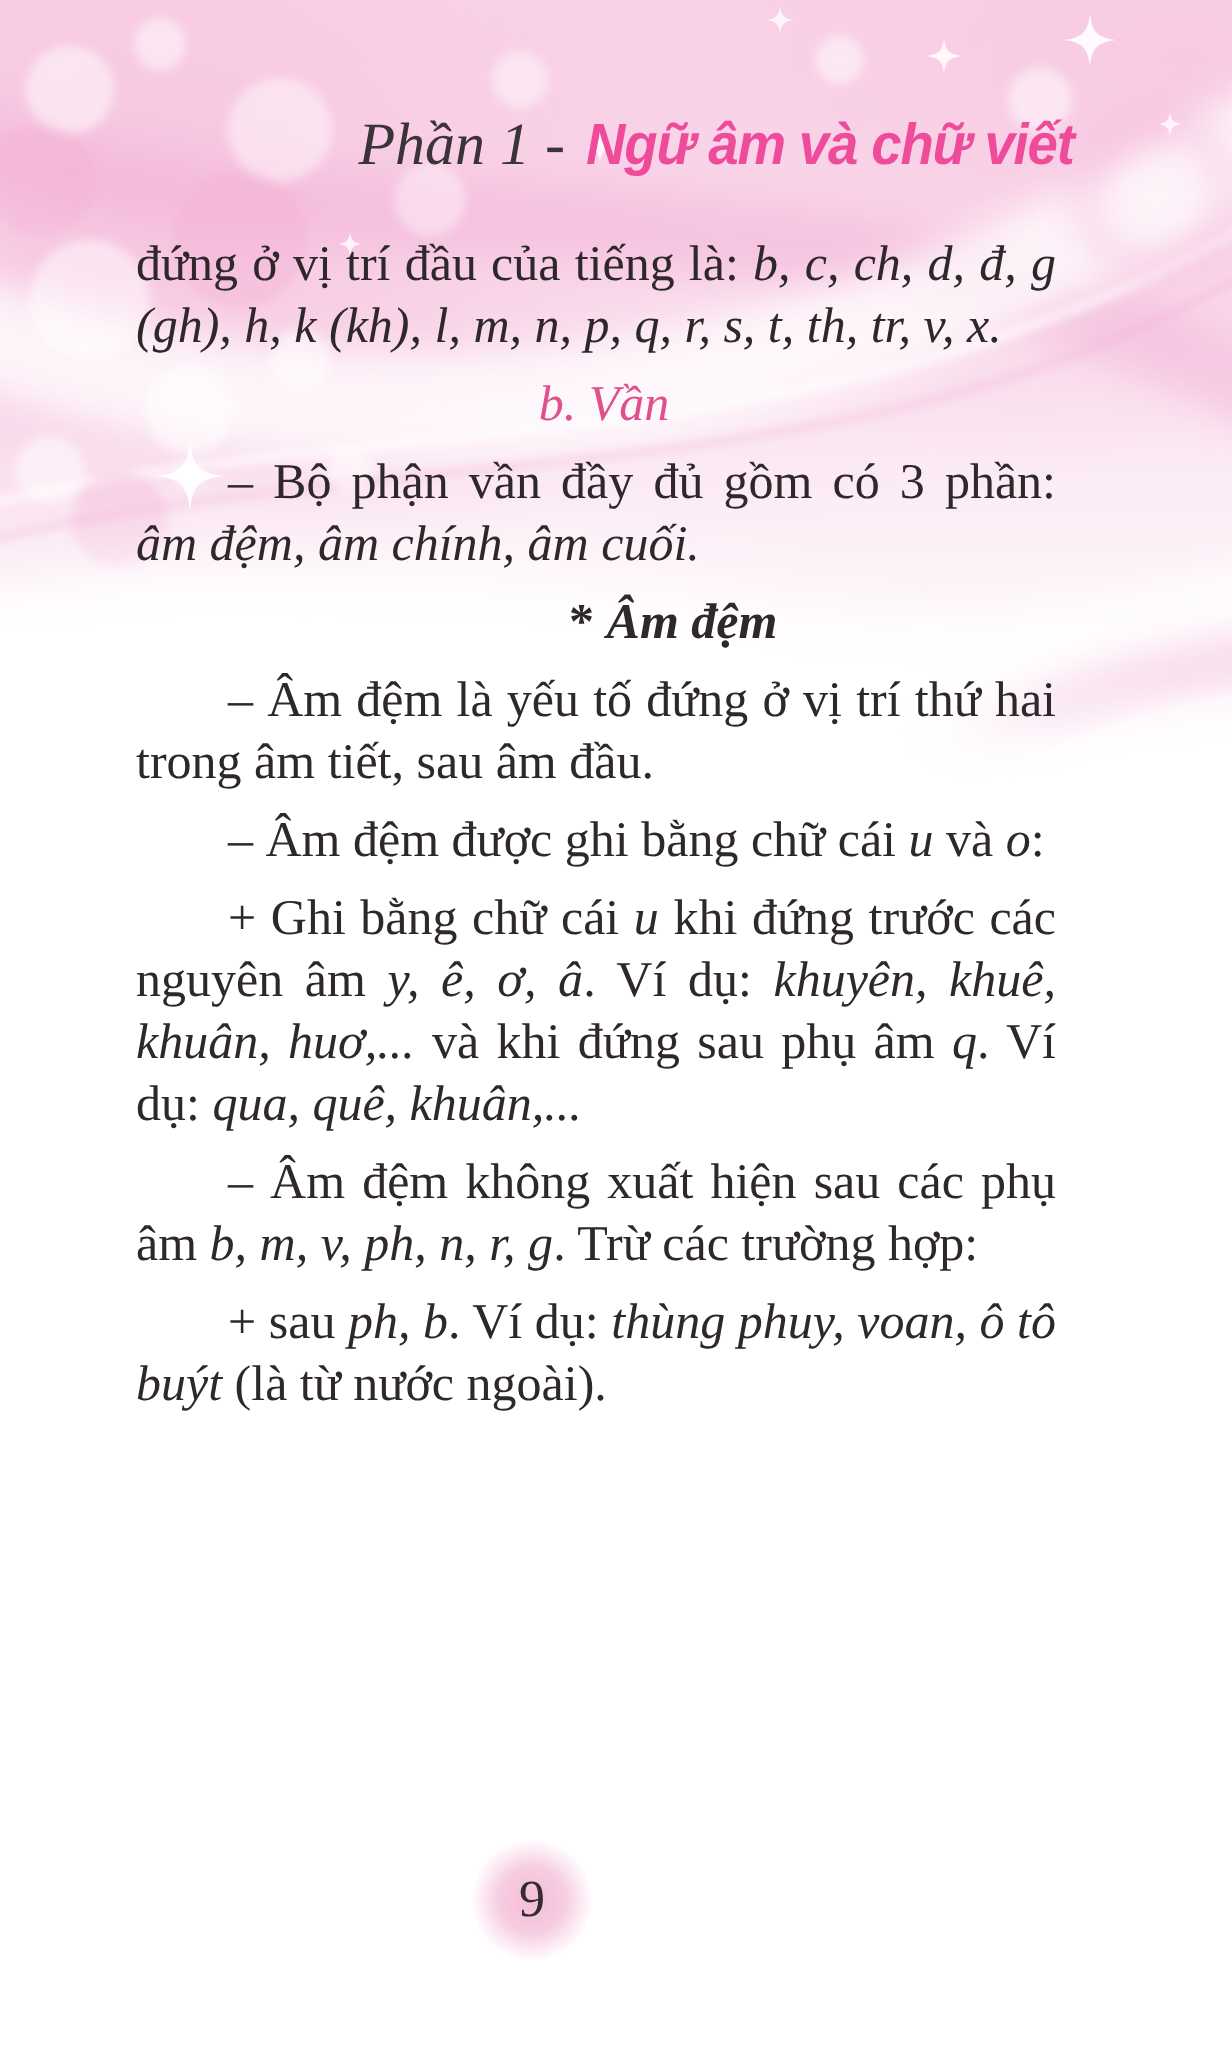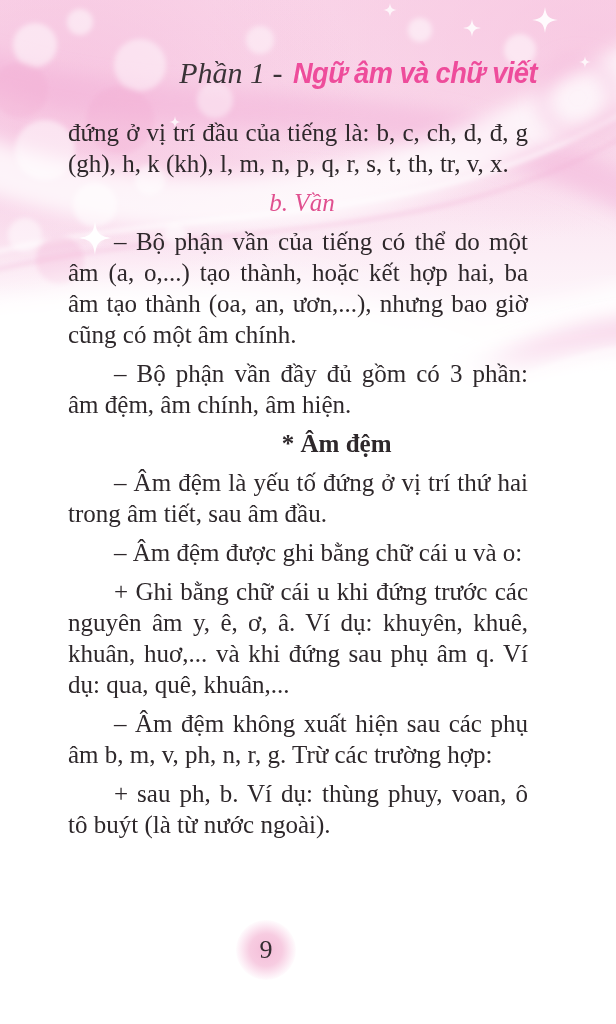--- a/index.html
+++ b/index.html
@@ -52,21 +52,21 @@
     font-size:25px;line-height:31px;
   }
   .para{margin:0 0 8px 0;text-align:justify;text-indent:46px;}
   .para.noindent{text-indent:0;}
   .para.heading-pink{
     text-indent:8px;color:var(--pink-heading);
     font-style:italic;font-weight:500;
     margin:6px 0 8px 0;text-align:center;
   }
   .para.heading-star{margin:6px 0 8px 0;text-align:center;}
-  .it{}
+  .it{font-style:italic;}
   .bd{font-weight:bold;}
   
   .page-badge{
     position:absolute;left:236px;top:920px;width:60px;height:60px;
     border-radius:50%;
     background:radial-gradient(circle,
        #f4bdd8 0%, #f7cce1 38%, rgba(251,224,238,.6) 60%, rgba(255,255,255,0) 73%);
     display:flex;align-items:center;justify-content:center;
     font-size:26px;color:#332d30;
   }
@@ -154,22 +154,21 @@
   </svg>
 
   <div class="header">
     <span class="part-label">Phần 1 -</span>
     <span class="part-title">Ngữ âm và chữ viết</span>
   </div>
 
   <div class="content">
       <p class="para noindent"><span>đứng ở vị trí đầu của tiếng là: </span><span class="it">b, c, ch, d, đ, g (gh), h, k (kh), l, m, n, p, q, r, s, t, th, tr, v, x.</span></p>
       <p class="para heading-pink"><span class="it">b. Vần</span></p>
-      <p class="para indent"><span>– Bộ phận vần của tiếng có thể do một âm (</span><span class="it">a, o,...</span><span>) tạo thành, hoặc kết hợp hai, ba âm tạo thành (</span><span class="it">oa, an, ươn,...</span><span>), nhưng bao giờ cũng có một âm chính.</span></p>
-      <p class="para indent"><span>– Bộ phận vần đầy đủ gồm có 3 phần: </span><span class="it">âm đệm, âm chính, âm hiện.</span></p>
+      <p class="para indent"><span>– Bộ phận vần đầy đủ gồm có 3 phần: </span><span class="it">âm đệm, âm chính, âm cuối.</span></p>
       <p class="para heading-star"><span class="bd">&nbsp;&nbsp;&nbsp;&nbsp;&nbsp;* </span><span class="it bd">Âm đệm</span></p>
       <p class="para indent"><span>– Âm đệm là yếu tố đứng ở vị trí thứ hai trong âm tiết, sau âm đầu.</span></p>
       <p class="para indent"><span>– Âm đệm được ghi bằng chữ cái </span><span class="it">u</span><span> và </span><span class="it">o</span><span>:</span></p>
       <p class="para indent"><span>+ Ghi bằng chữ cái </span><span class="it">u</span><span> khi đứng trước các nguyên âm </span><span class="it">y, ê, ơ, â</span><span>. Ví dụ: </span><span class="it">khuyên, khuê, khuân, huơ,...</span><span> và khi đứng sau phụ âm </span><span class="it">q</span><span>. Ví dụ: </span><span class="it">qua, quê, khuân,...</span></p>
       <p class="para indent"><span>– Âm đệm không xuất hiện sau các phụ âm </span><span class="it">b, m, v, ph, n, r, g</span><span>. Trừ các trường hợp:</span></p>
       <p class="para indent"><span>+ sau </span><span class="it">ph, b</span><span>. Ví dụ: </span><span class="it">thùng phuy, voan, ô tô buýt</span><span> (là từ nước ngoài).</span></p>
     </div>
 
   <div class="page-badge">
     <span>9</span>

